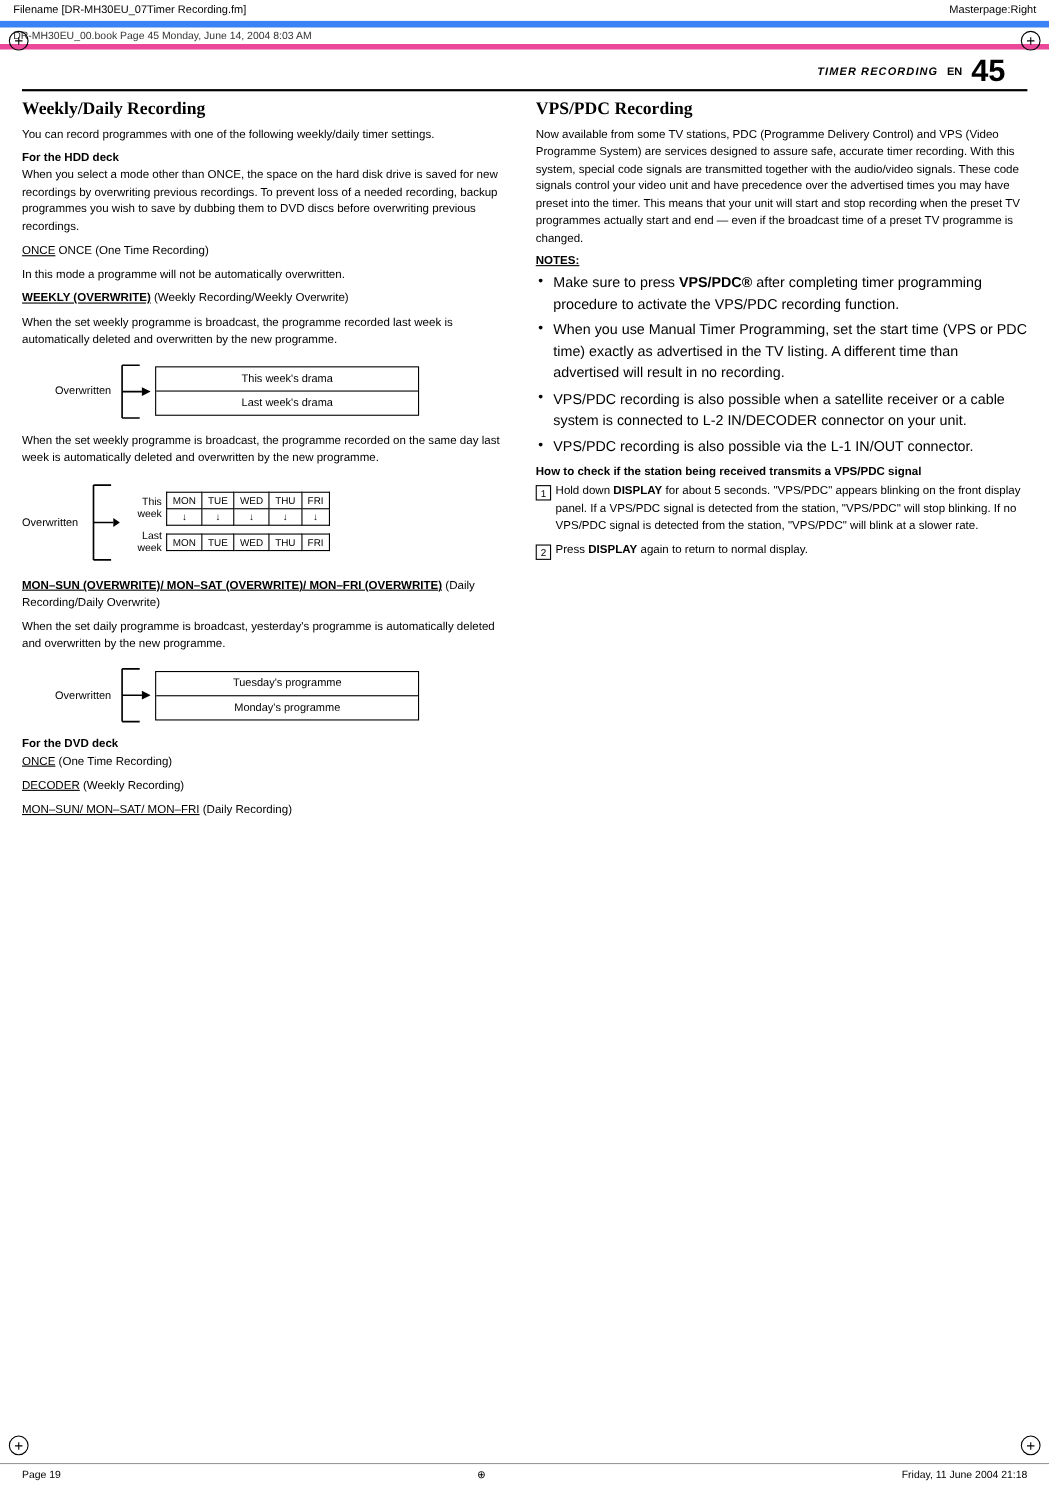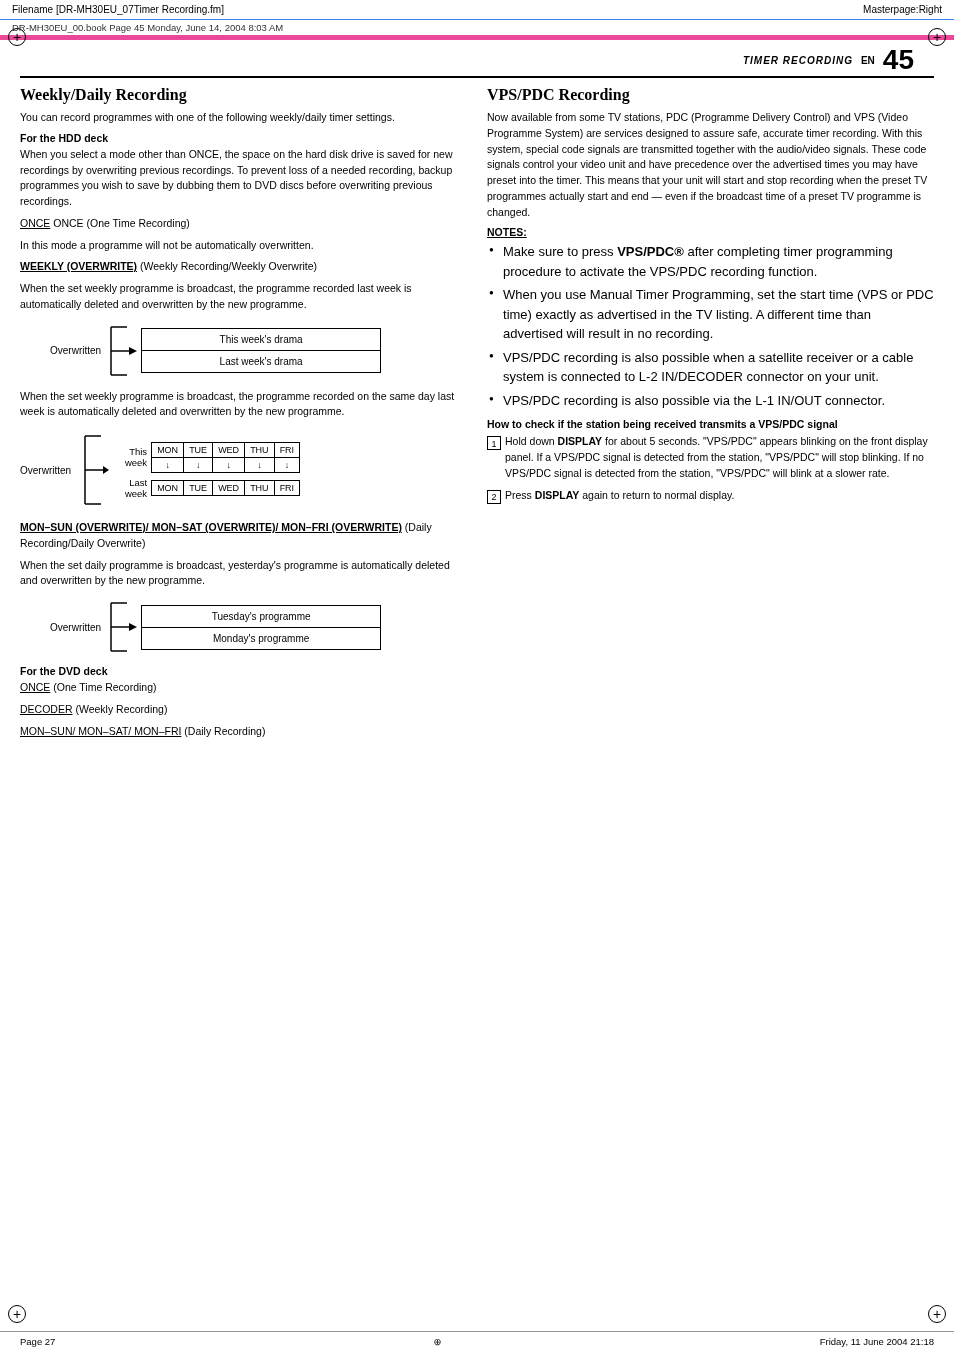--- a/index.html
+++ b/index.html
@@ -8,21 +8,21 @@
       min-height: 1351px;
       background: #fff;
       font-family: Arial, Helvetica, sans-serif;
       font-size: 11px;
       color: #000;
       position: relative;
     }
 
     
     .top-header {
-      border-bottom: 1px solid #3b82f6;
+      border-bottom: 6px solid #3b82f6;
       padding: 4px 12px;
       display: flex;
       justify-content: space-between;
       align-items: center;
       font-size: 10px;
     }
 
     
     .second-row {
       border-bottom: 5px solid #ec4899;
@@ -421,18 +421,18 @@
       <span>
         Press <strong>DISPLAY</strong> again to return to normal display.
       </span>
     </div>
 
   </div>
 
 </div>
 
 <div class="footer">
-  <span>Page 27</span>
+  <span>Page 19</span>
   <div style="display:flex;align-items:center;gap:20px;">
     <span>⊕</span>
   </div>
   <span>Friday, 11 June 2004  21:18</span>
 </div>
 
 </body></html>

